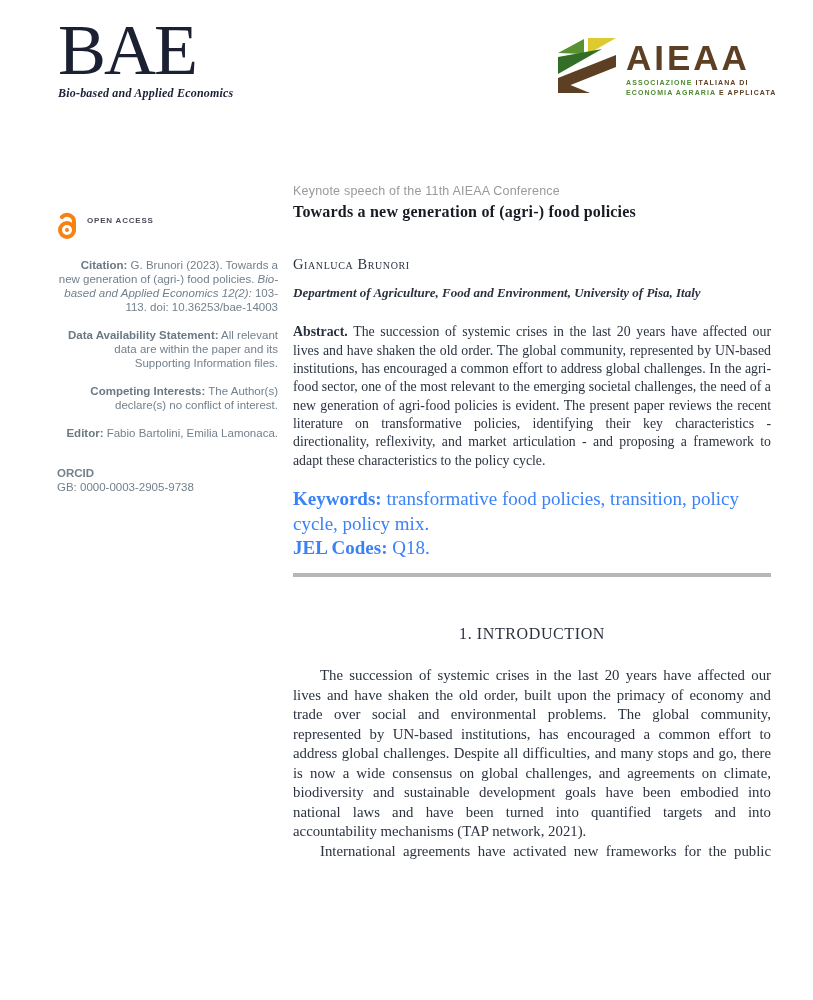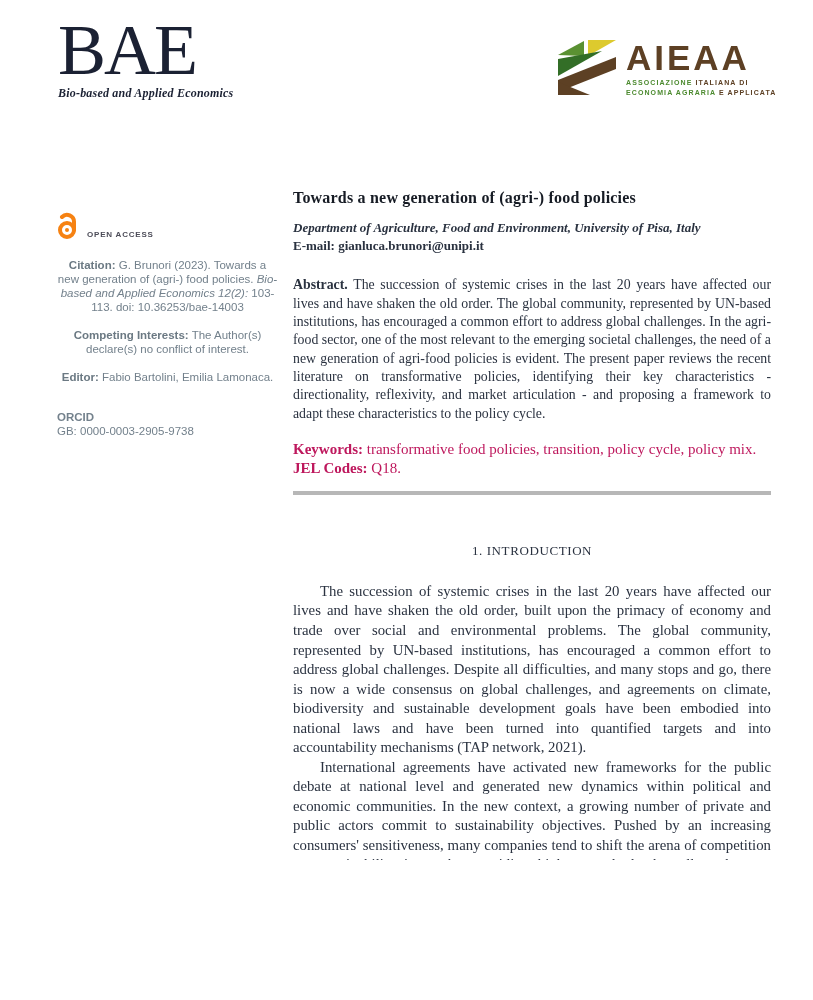--- a/index.html
+++ b/index.html
@@ -13,47 +13,47 @@
   .bae-logo { position:absolute; left:58px; top:14px; }
   .bae-acronym {
     font-family:"Liberation Serif", serif; font-size:72px; line-height:1;
     letter-spacing:-2px; color:#1b2133; font-weight:400;
   }
   .bae-tagline {
     font-family:"Liberation Serif", serif; font-size:12px; font-weight:bold;
     color:#1b2133; margin-top:0px; letter-spacing:0.2px;font-style:italic;
   }
 
-  .aieaa-logo { position:absolute; left:556px; top:36px; display:flex; align-items:center; }
+  .aieaa-logo { position:absolute; left:556px; top:36px; display:flex; align-items:flex-start; }
   .aieaa-mark { width:62px; height:58px; flex:0 0 auto; }
   .aieaa-textblock { margin-left:8px; padding-top:4px; }
   .aieaa-acronym {
     font-family:"Liberation Sans", sans-serif; font-weight:bold; font-size:35px;
     line-height:1; color:#5d4024; letter-spacing:3px;
   }
   .aieaa-sub {
     font-family:"Liberation Sans", sans-serif; font-size:7px; font-weight:bold;
     letter-spacing:1.1px; margin-top:3px; line-height:1.45; white-space:nowrap;
   }
   .aieaa-green { color:#4c8a2f; }
   .aieaa-brown { color:#5d4024; }
 
   
   .sidebar {
     position:absolute; left:57px; top:212px; width:221px;
     font-family:"Liberation Sans", sans-serif; font-size:11.5px;
     color:#73818c; line-height:1.22;
   }
-  .oa-row { display:flex; align-items:flex-end; margin-bottom:18px; }
+  .oa-row { display:flex; align-items:flex-start; margin-bottom:18px; }
   .oa-icon { width:24px; height:28px; flex:0 0 auto; }
   .oa-label {
     font-size:8px; font-weight:bold; letter-spacing:0.8px; color:#4c4c58;
     margin-left:6px; margin-top:4px;
   }
-  .sb-item { margin-bottom:14px; text-align:center; }
+  .sb-item { margin-bottom:14px; text-align:right; }
   .sb-item b { color:#6b7983; }
   .sb-line { line-height:1.22; }
   .dates { margin-bottom:16px; }
   .orcid-block { margin-top:26px; }
   .orcid-head { font-weight:bold; }
 
   
   .main { position:absolute; left:293px; top:184px; width:478px; }
   .kicker {
     font-family:"Liberation Sans", sans-serif; font-size:12.5px; color:#9a9a9c;
@@ -70,25 +70,25 @@
   .affiliation {
     margin-top:12px; font-style:italic; font-weight:bold; font-size:13px;
     color:#2a3240;
   }
   .email { margin-top:2px; font-size:13px; font-weight:bold; color:#2a3240; }
   .email-value { font-weight:bold; }
   .abstract {
     margin-top:22px; font-size:13.8px; line-height:1.33; text-align:justify;
     color:#2a3240;
   }
-  .kv { font-size:15px; color:#be185d; line-height:1.3; }
+  .kv { font-size:19px; color:#3b82f6; line-height:1.3; }
   .kv-first { margin-top:17px; }
   .rule { margin-top:12px; height:4px; background:#b7b7b7; width:100%; }
   .section-heading {
-    margin-top:48px; text-align:center; font-size:13px; font-weight:normal;
+    margin-top:48px; text-align:center; font-size:16px; font-weight:normal;
     letter-spacing:0.6px; color:#2a3240;
   }
   .body-para {
     margin-top:0; font-size:14.8px; line-height:1.32; text-align:justify;
     color:#2a3240; text-indent:27px;
   }
   .body-first { margin-top:23px; }
 </style>
 </head>
 <body>
@@ -124,41 +124,43 @@
         <circle cx="10" cy="18" r="7" fill="none" stroke="#f68212" stroke-width="4"></circle>
         <path d="M17 18 V 10 a 7 7 0 0 0 -12 -5" fill="none" stroke="#f68212" stroke-width="4" stroke-linecap="round"></path>
         <circle cx="10" cy="18" r="2" fill="#f68212"></circle>
       </svg>
       <span class="oa-label">OPEN ACCESS</span>
     </div>
 
     <p class="sb-item"><b>Citation:</b><span> G. Brunori (2023). Towards a new generation of (agri-) food policies. </span><i>Bio-based and Applied Economics 12(2):</i><span> 103-113. doi: 10.36253/bae-14003</span></p>
 
 
+    <p class="sb-item"><b>Data Availability Statement:</b><span> All relevant data are within the paper and its Supporting Information files.</span></p>
 
     <p class="sb-item"><b>Competing Interests:</b><span> The Author(s) declare(s) no conflict of interest.</span></p>
 
     <p class="sb-item"><b>Editor:</b><span> Fabio Bartolini, Emilia Lamonaca.</span></p>
 
     <div class="orcid-block">
       <div class="orcid-head">ORCID</div>
       <div class="sb-line">GB: 0000-0003-2905-9738</div>
     </div>
 
   </aside>
 
   <main class="main">
 
+    <div class="kicker">Keynote speech of the 11th AIEAA Conference</div>
 
     <h1 class="title">Towards a new generation of (agri-) food policies</h1>
 
+    <div class="author">Gianluca Brunori</div>
 
     <div class="affiliation">Department of Agriculture, Food and Environment, University of Pisa, Italy</div>
 
-    <div class="email"><b>E-mail:</b><span class="email-value"> gianluca.brunori@unipi.it</span></div>
 
     <p class="abstract"><b>Abstract.</b><span> The succession of systemic crises in the last 20 years have affected our lives and have shaken the old order. The global community, represented by UN-based institutions, has encouraged a common effort to address global challenges. In the agri-food sector, one of the most relevant to the emerging societal challenges, the need of a new generation of agri-food policies is evident. The present paper reviews the recent literature on transformative policies, identifying their key characteristics - directionality, reflexivity, and market articulation - and proposing a framework to adapt these characteristics to the policy cycle.</span></p>
 
     <div class="kv kv-first"><b>Keywords:</b><span> transformative food policies, transition, policy cycle, policy mix.</span></div>
 
     <div class="kv"><b>JEL Codes:</b><span> Q18.</span></div>
 
     <div class="rule"></div>
 
     <h2 class="section-heading">1. INTRODUCTION</h2>

